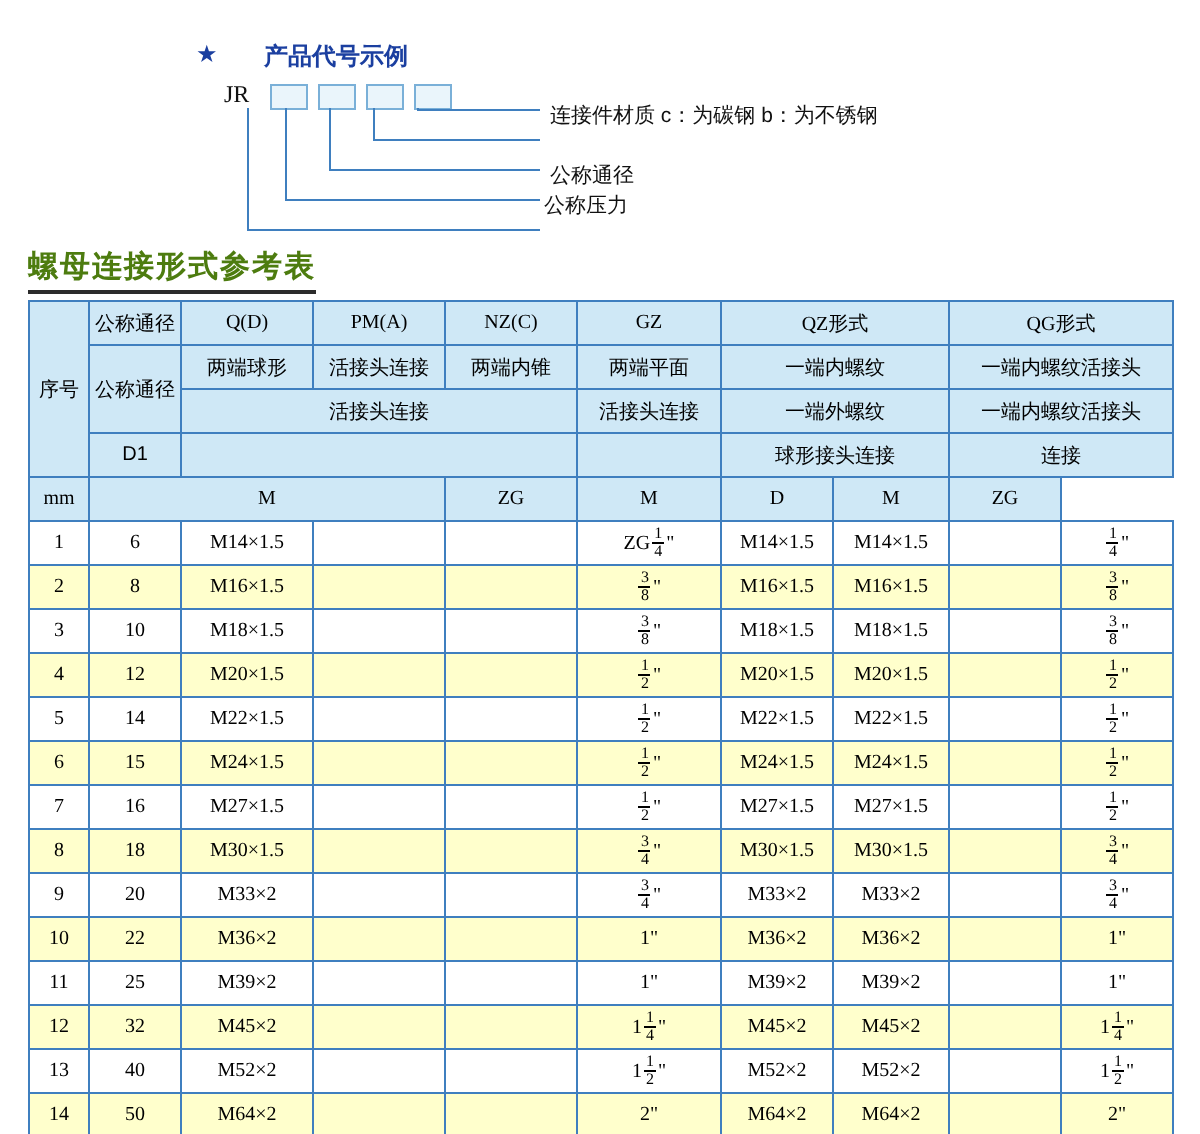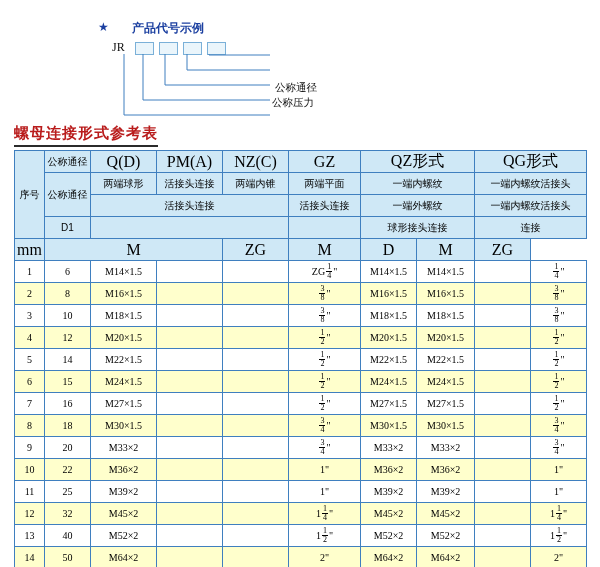--- a/index.html
+++ b/index.html
@@ -78,21 +78,21 @@
   .d3 { left: 272px; top: 96px; }
   .d4 { left: 275px; top: 111px; }
 
   
   .section-heading {
     position: absolute;
     left: 14px;
     top: 124px;
     font-size: 15px;
     font-weight: bold;
-    color: #b91c1c;
+    color: #4d7c0f;
     letter-spacing: 1px;
     border-bottom: 2px solid #2b2b2b;
     padding-bottom: 2px;
   }
 
   
   .table-wrap {
     position: absolute;
     left: 14px;
     top: 150px;
@@ -109,21 +109,21 @@
     border: 1px solid #3f7fbf;
     text-align: center;
     vertical-align: middle;
     padding: 0;
     height: 21px;
     color: #000;
     font-weight: normal;
   }
   thead th {
     background: #cfe8f6;
-    font-size: 16px;
+    font-size: 10px;
   }
   .hdr-cn { font-family: "Liberation Sans", sans-serif; font-size: 10px; }
   .row-even td { background: #ffffff; }
   .row-odd td  { background: #ffffcc; }
   td.seq { font-size: 10px; }
   .frac {
     display: inline-block;
     vertical-align: middle;
     text-align: center;
     font-size: 8px;
@@ -161,20 +161,21 @@
       <path d="M187 54 L187 70 L270 70"></path>
 
       <path d="M165 54 L165 85 L270 85"></path>
 
       <path d="M143 54 L143 100 L270 100"></path>
 
       <path d="M124 54 L124 115 L270 115"></path>
     </g>
   </svg>
 
+  <div class="legend-desc d0">连接件材质  c：为碳钢  b：为不锈钢</div>
   <div class="legend-desc d2">公称通径</div>
   <div class="legend-desc d3">公称压力</div>
 </div>
 
 <div class="section-heading">螺母连接形式参考表</div>
 
 <div class="table-wrap">
   <table class="spec">
     <colgroup>
       <col style="width:30px">

